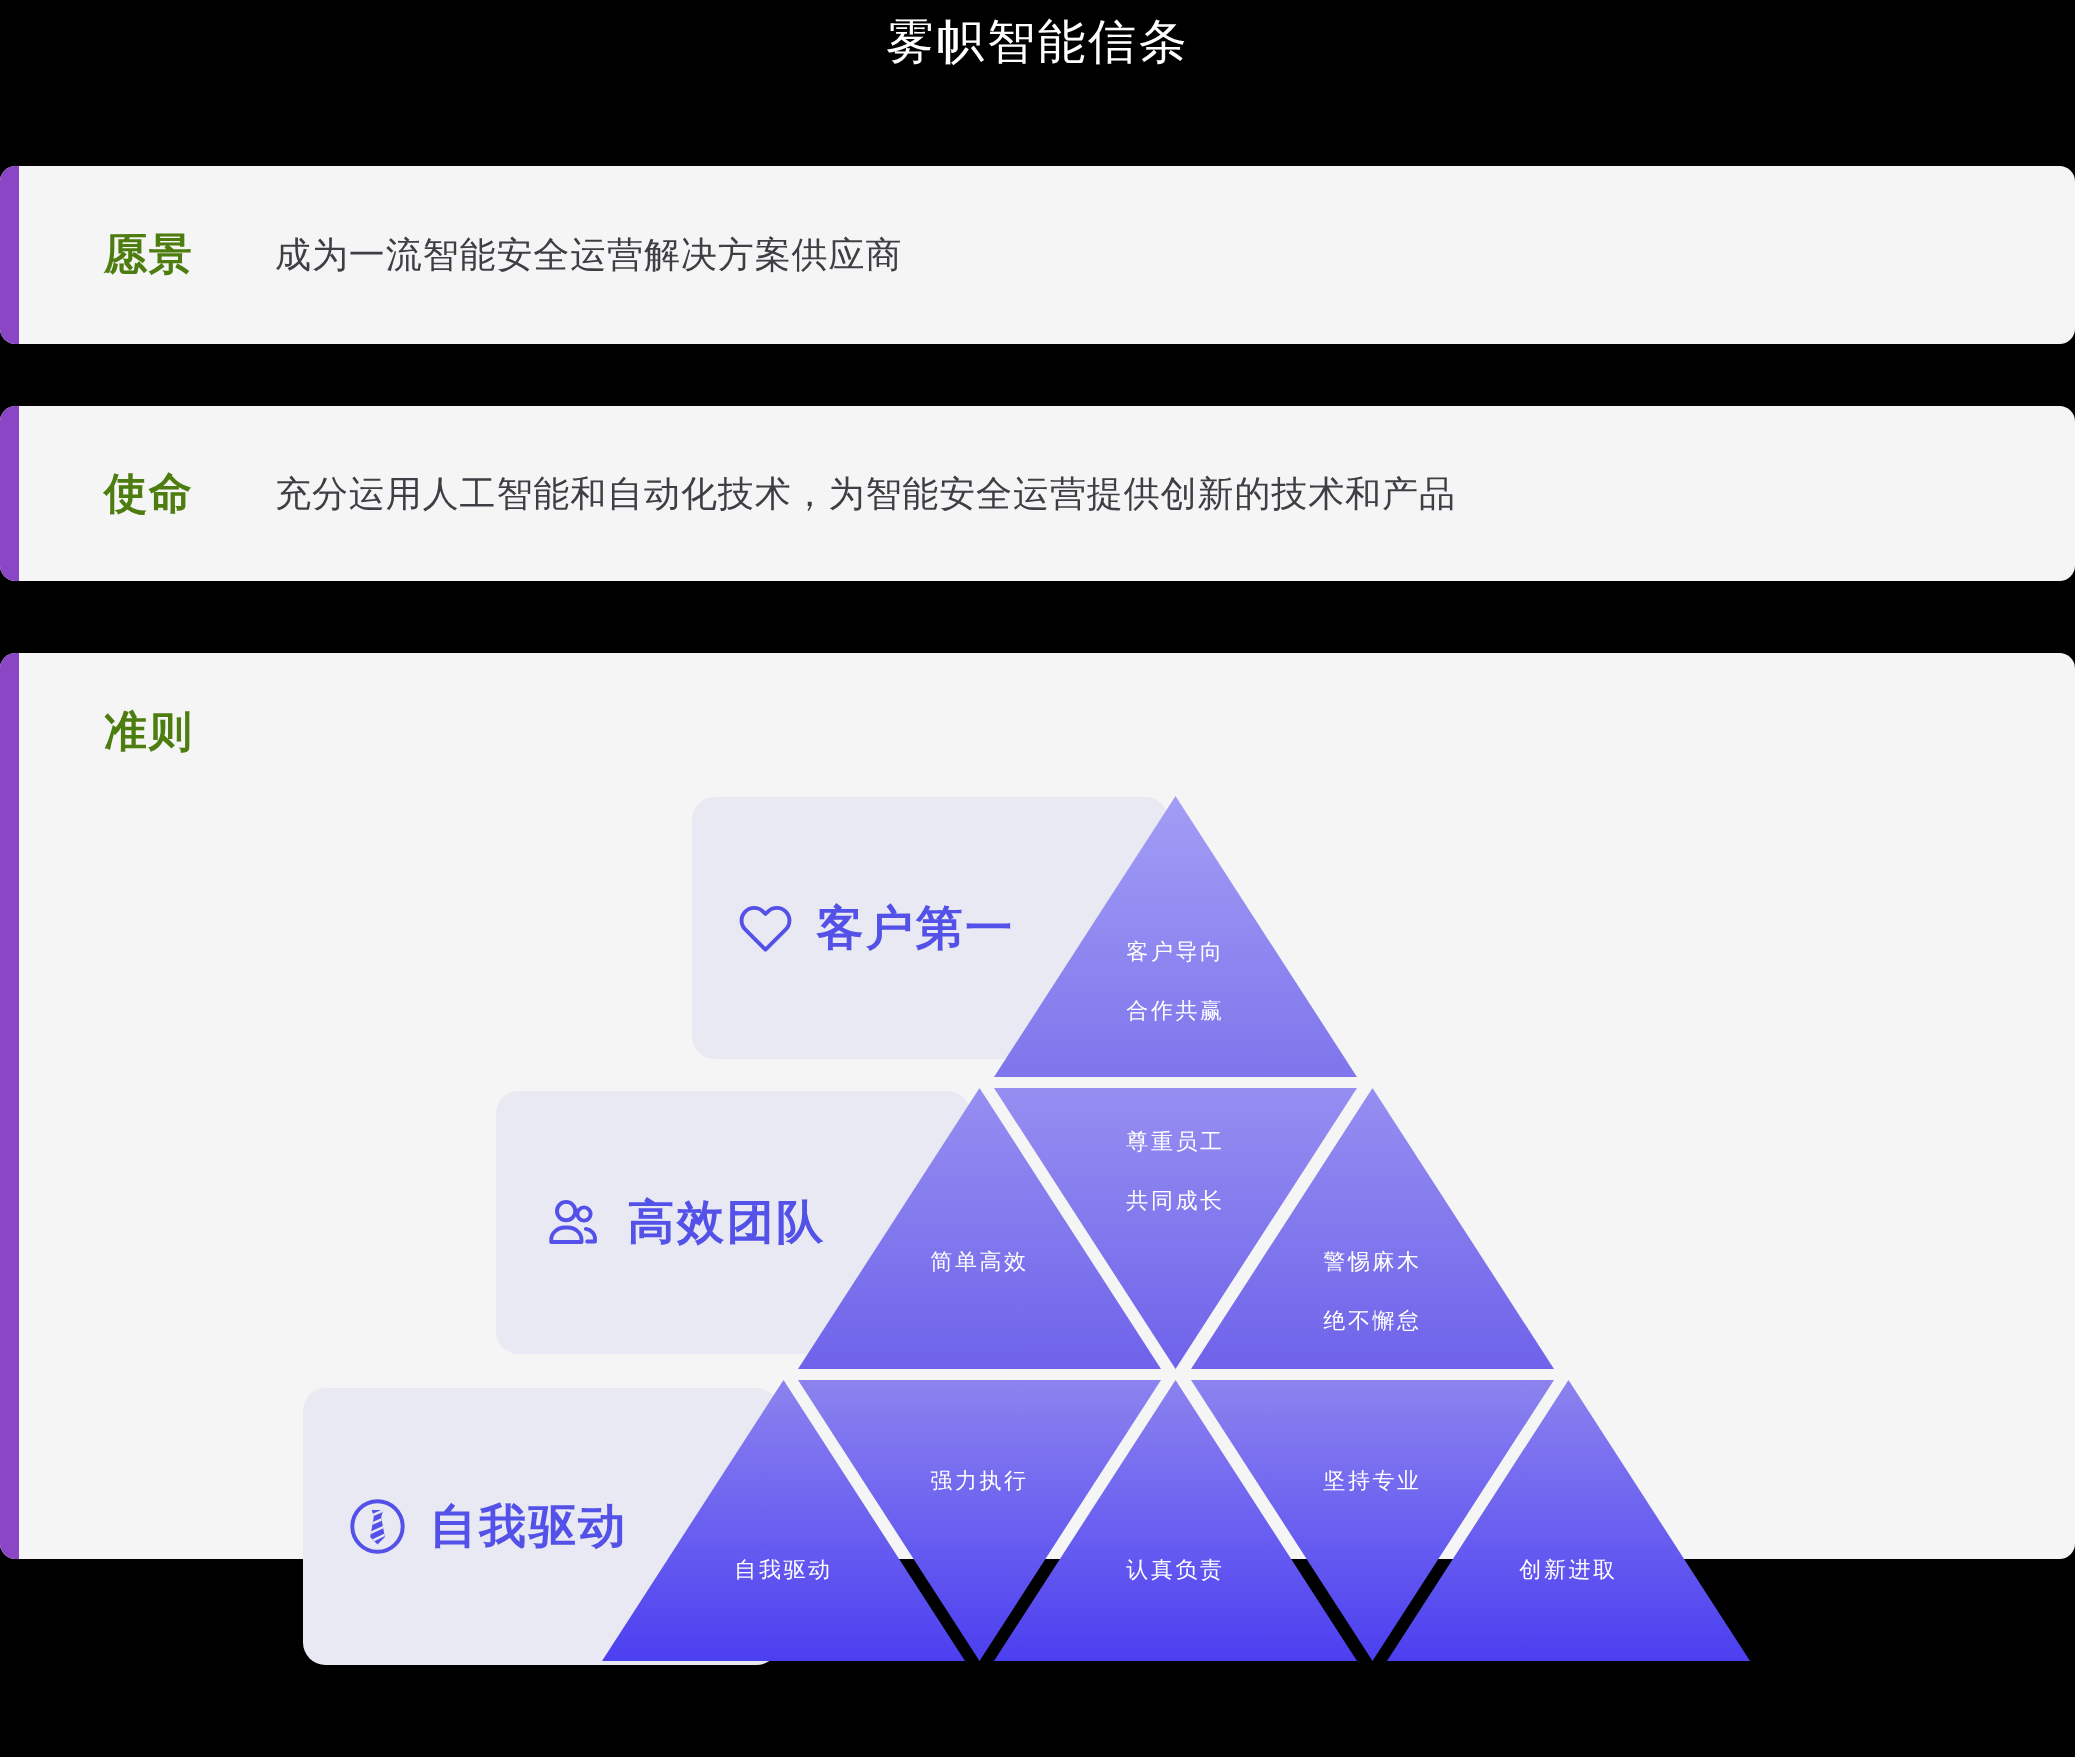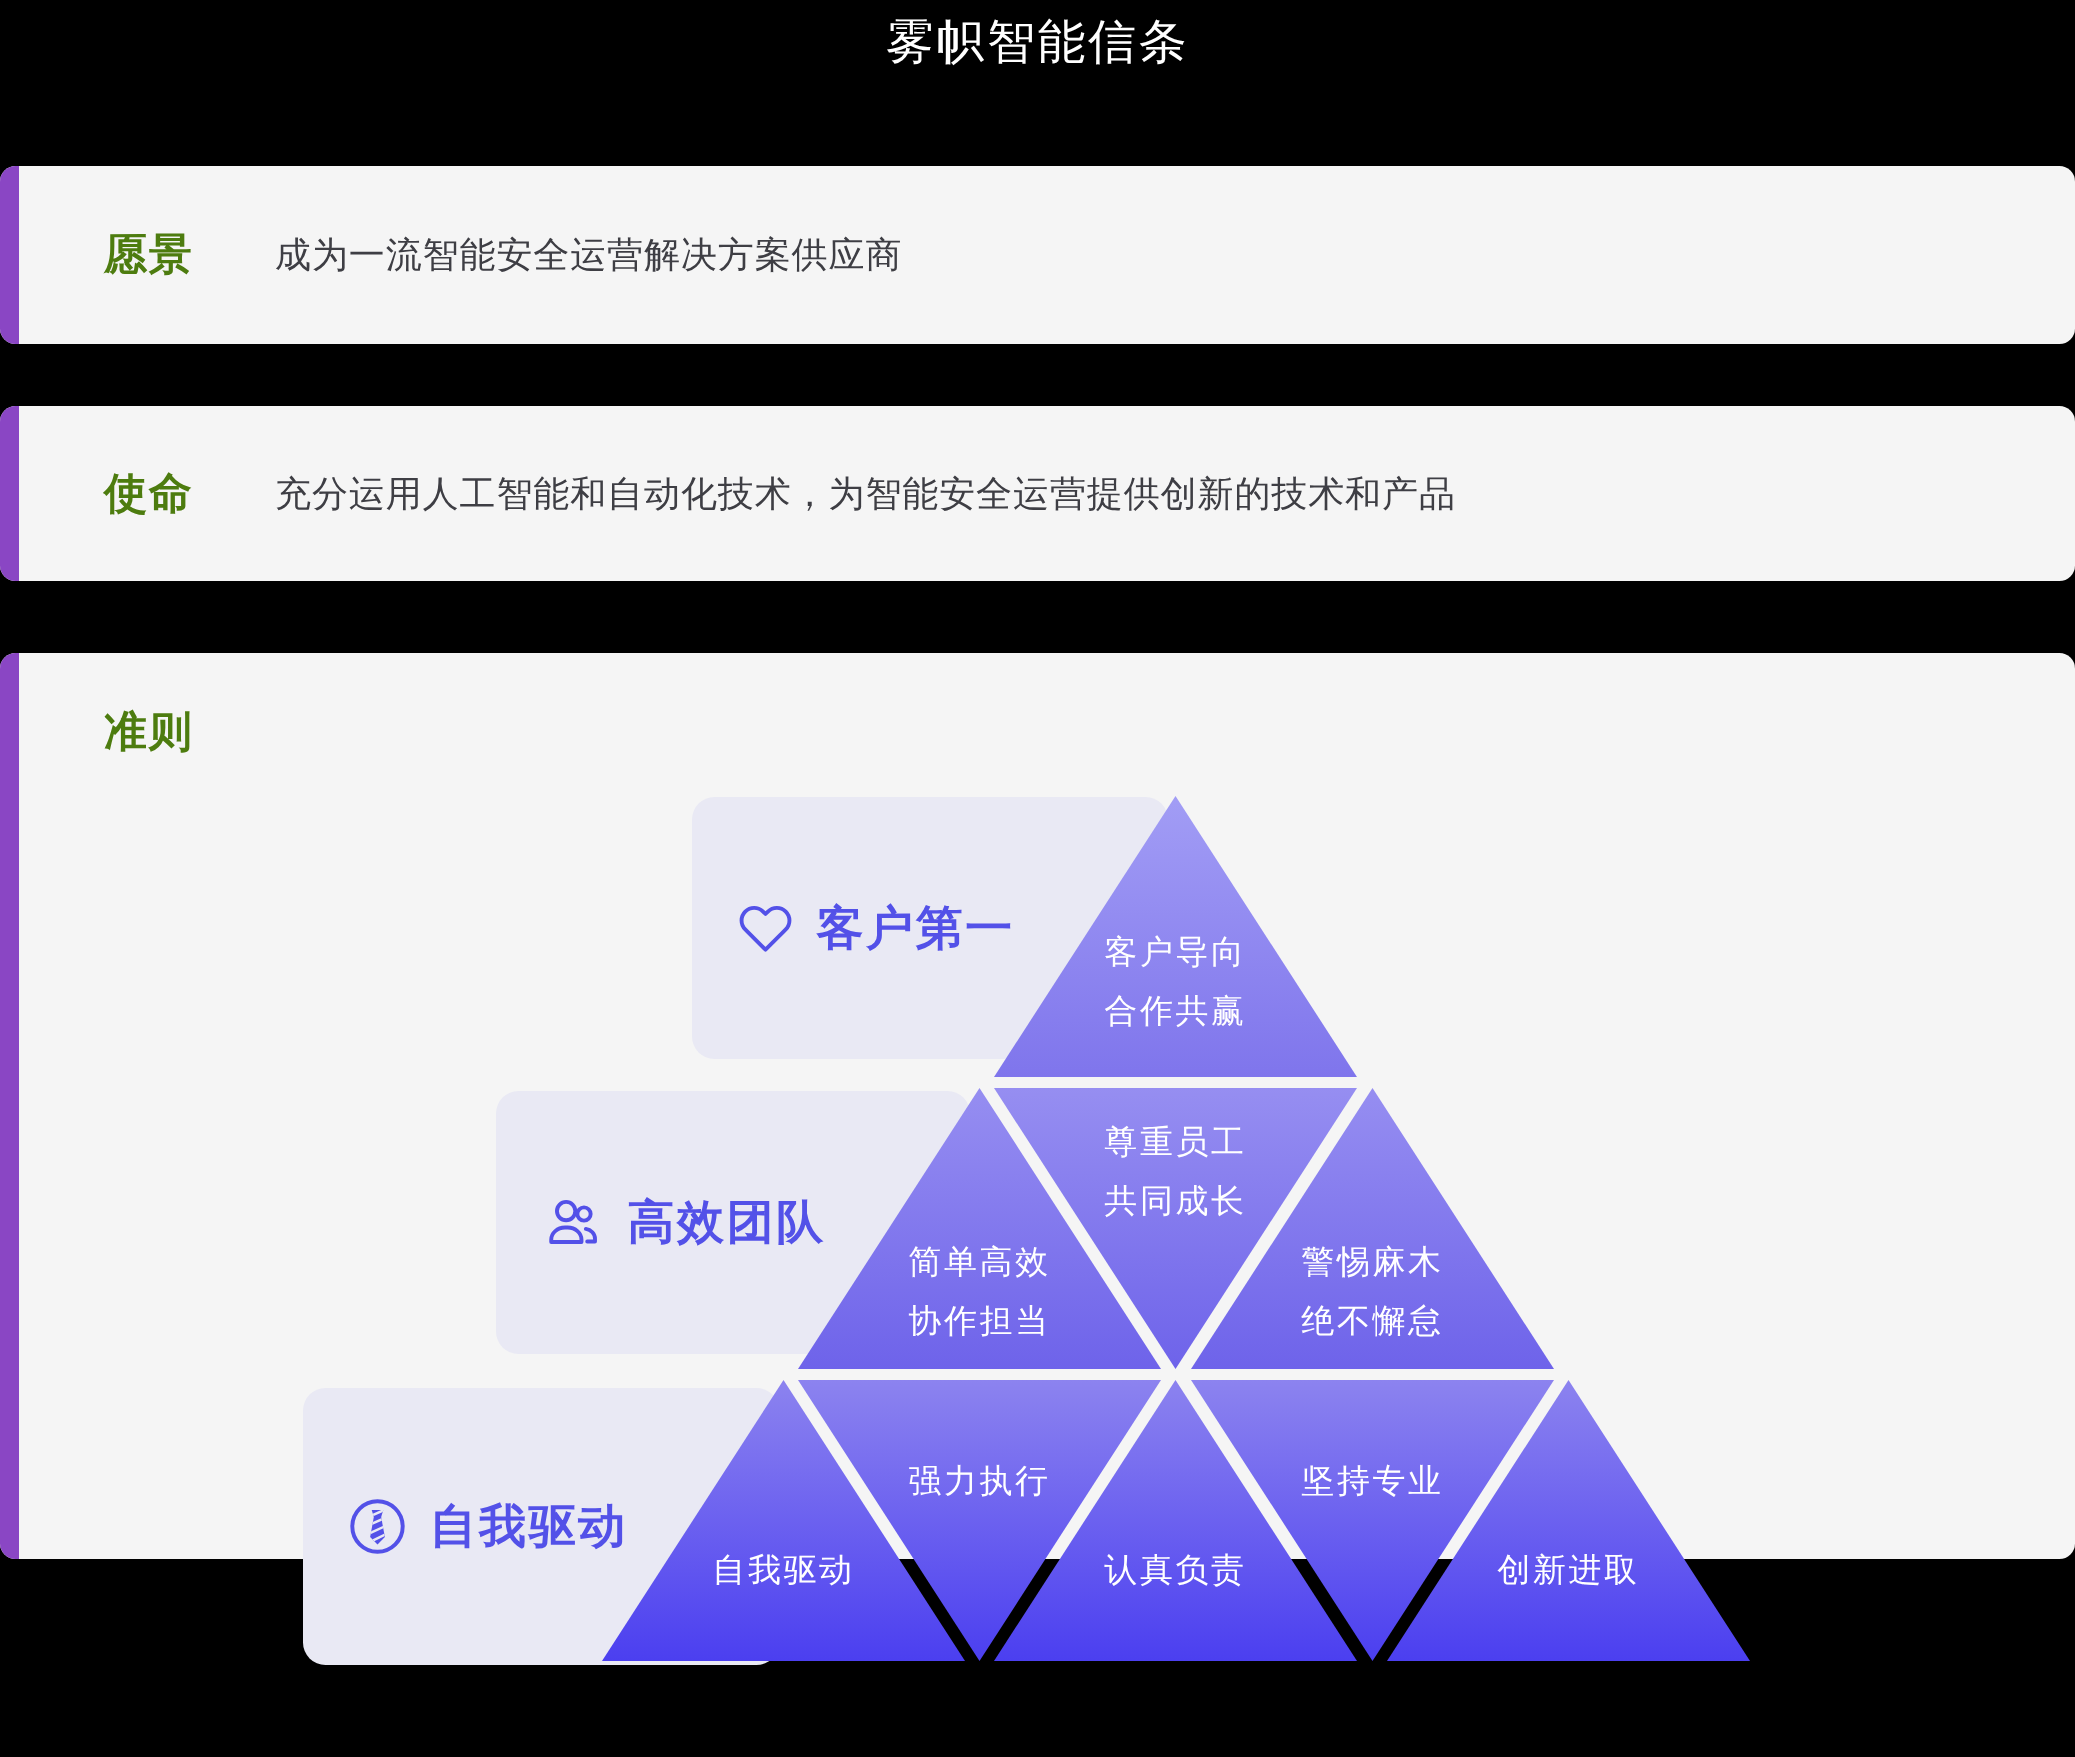--- a/index.html
+++ b/index.html
@@ -38,21 +38,21 @@
   .t1{left:994px;top:143px;}
   .t2{left:798px;top:435px;}
   .t3{left:994px;top:435px;}
   .t4{left:1191px;top:435px;}
   .t5{left:602px;top:727px;}
   .t6{left:798px;top:727px;}
   .t7{left:994px;top:727px;}
   .t8{left:1191px;top:727px;}
   .t9{left:1387px;top:727px;}
   .tri .txt{position:absolute;left:0;right:0;text-align:center;color:#ffffff;
-            font-size:33px;line-height:59px;letter-spacing:2.6px;font-weight:500;}
+            font-size:22px;line-height:59px;letter-spacing:2.6px;font-weight:500;}
   .t1 .txt{top:126px;}
   .t2 .txt,.t4 .txt{top:144px;}
   .t3 .txt{top:24px;}
   .t5 .txt,.t7 .txt,.t9 .txt{top:160px;}
   .t6 .txt,.t8 .txt{top:71px;}
   svg{display:block;}
 </style>
 </head>
 <body>
 
@@ -120,21 +120,20 @@
     <div class="tri up r1 t1">
       <div class="txt">
         <div>客户导向</div>
         <div>合作共赢</div>
       </div>
     </div>
 
     <div class="tri up r2 t2">
       <div class="txt">
         <div>简单高效</div>
-        <div>协作担当</div>
       </div>
     </div>
 
     <div class="tri down r2 t3">
       <div class="txt">
         <div>尊重员工</div>
         <div>共同成长</div>
       </div>
     </div>
 

